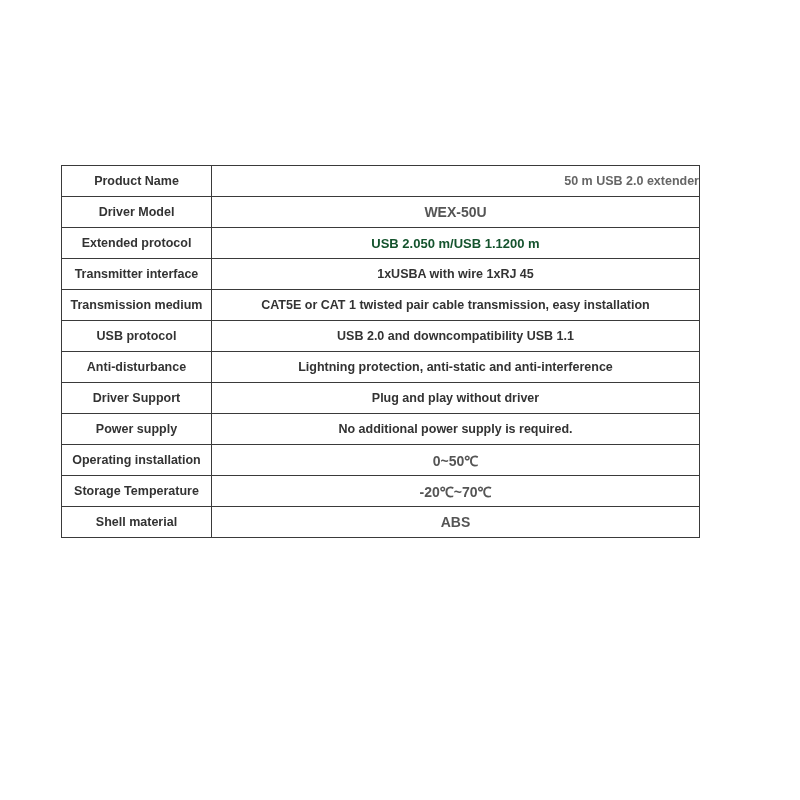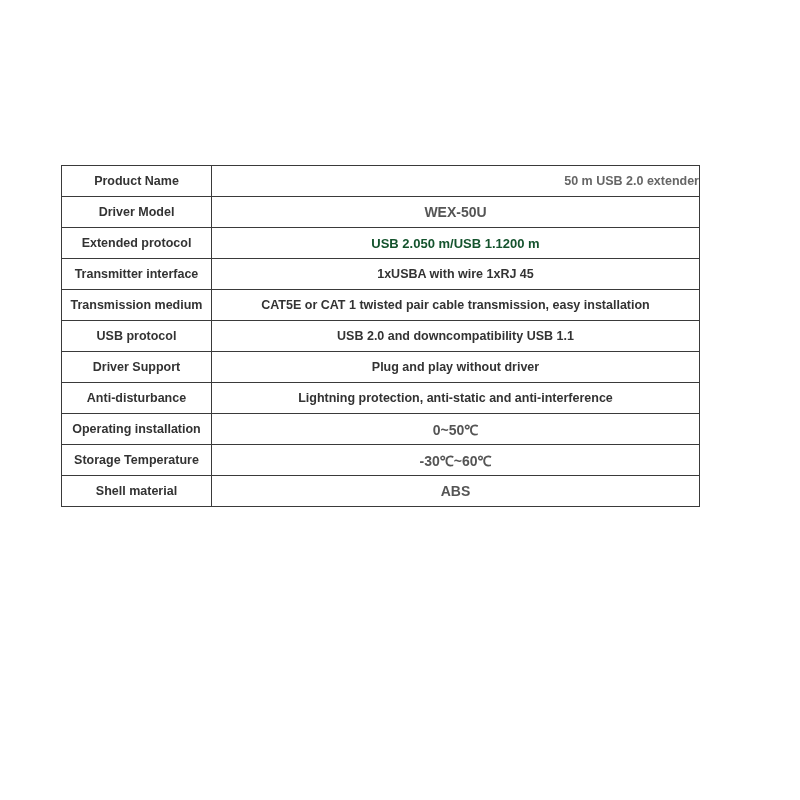--- a/index.html
+++ b/index.html
@@ -57,33 +57,37 @@
     </tr>
     <tr>
       <td class="label">Transmission medium</td>
       <td class="value">CAT5E or CAT 1 twisted pair cable transmission, easy installation</td>
     </tr>
     <tr>
       <td class="label">USB protocol</td>
       <td class="value">USB 2.0 and downcompatibility USB 1.1</td>
     </tr>
     <tr>
+      <td class="label">Anti-disturbance</td>
+      <td class="value">Lightning protection, anti-static and anti-interference</td>
+    </tr>
+    <tr>
       <td class="label">Driver Support</td>
       <td class="value">Plug and play without driver</td>
     </tr>
     <tr>
-      <td class="label">Anti-disturbance</td>
-      <td class="value">Lightning protection, anti-static and anti-interference</td>
+      <td class="label">Power supply</td>
+      <td class="value">No additional power supply is required.</td>
     </tr>
     <tr>
       <td class="label">Operating installation</td>
       <td class="value big">0~50℃</td>
     </tr>
     <tr>
       <td class="label">Storage Temperature</td>
-      <td class="value big">-30℃~60℃</td>
+      <td class="value big">-20℃~70℃</td>
     </tr>
     <tr>
       <td class="label">Shell material</td>
       <td class="value big">ABS</td>
     </tr>
   </tbody>
 </table>
 
 </body></html>

